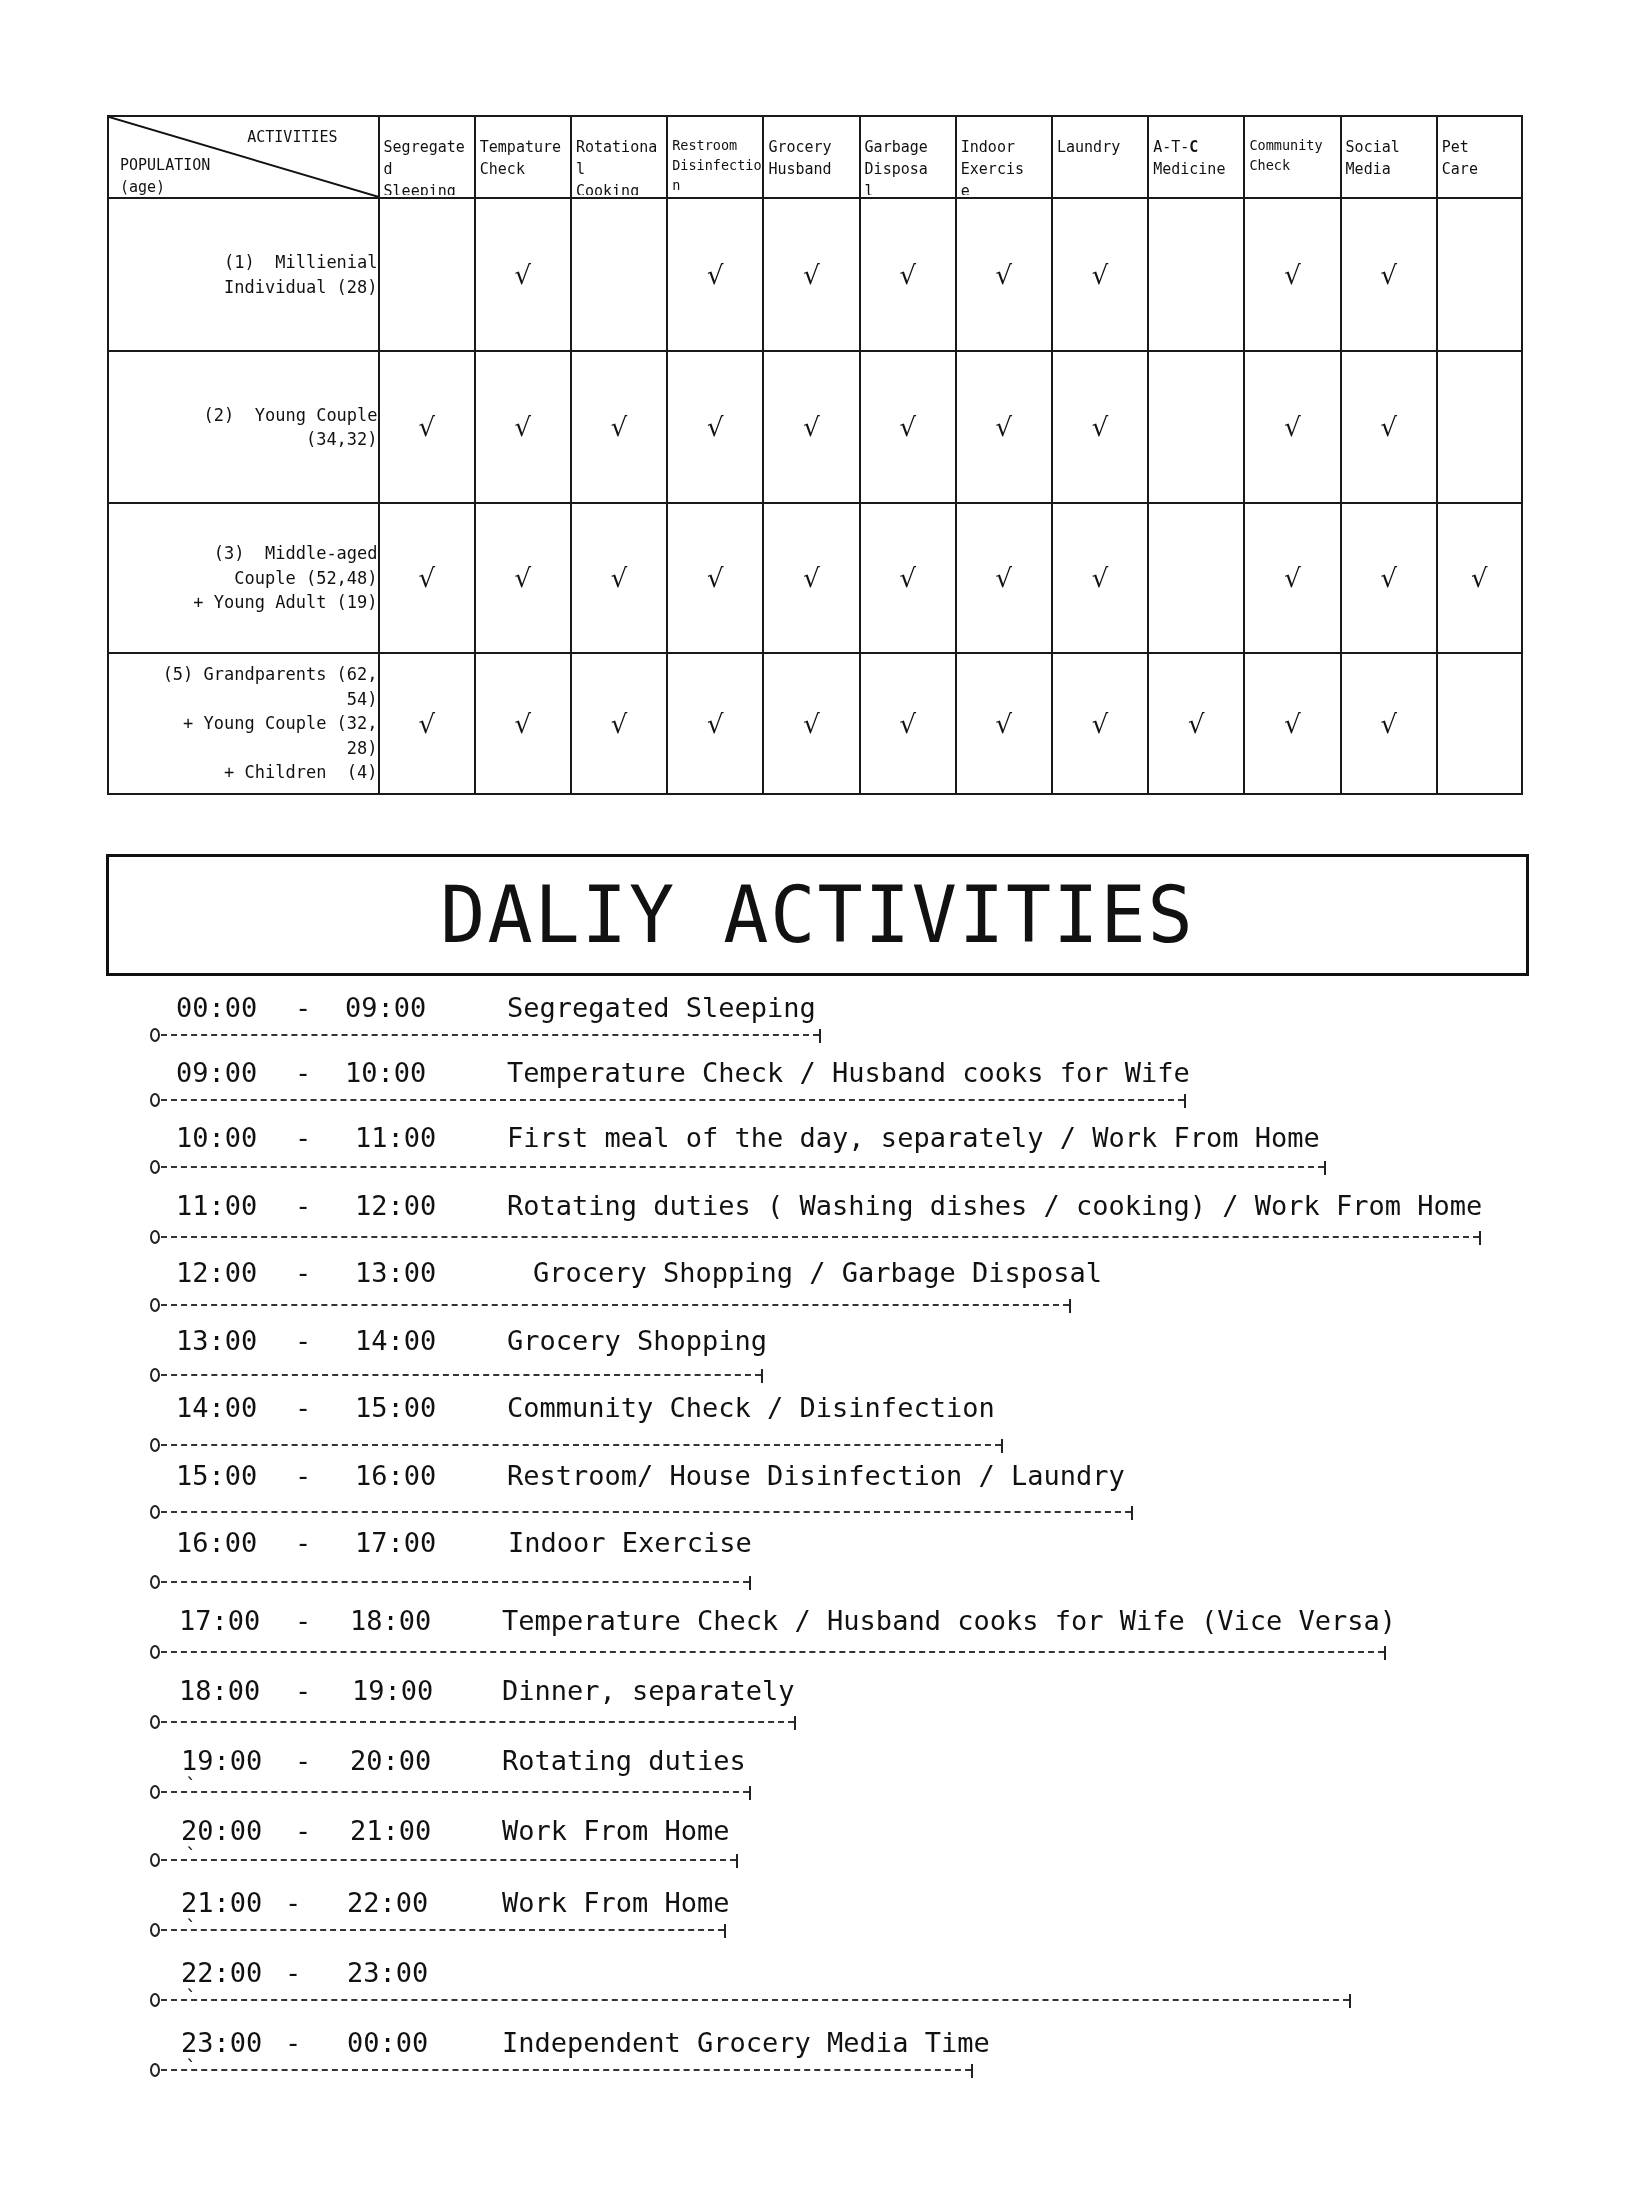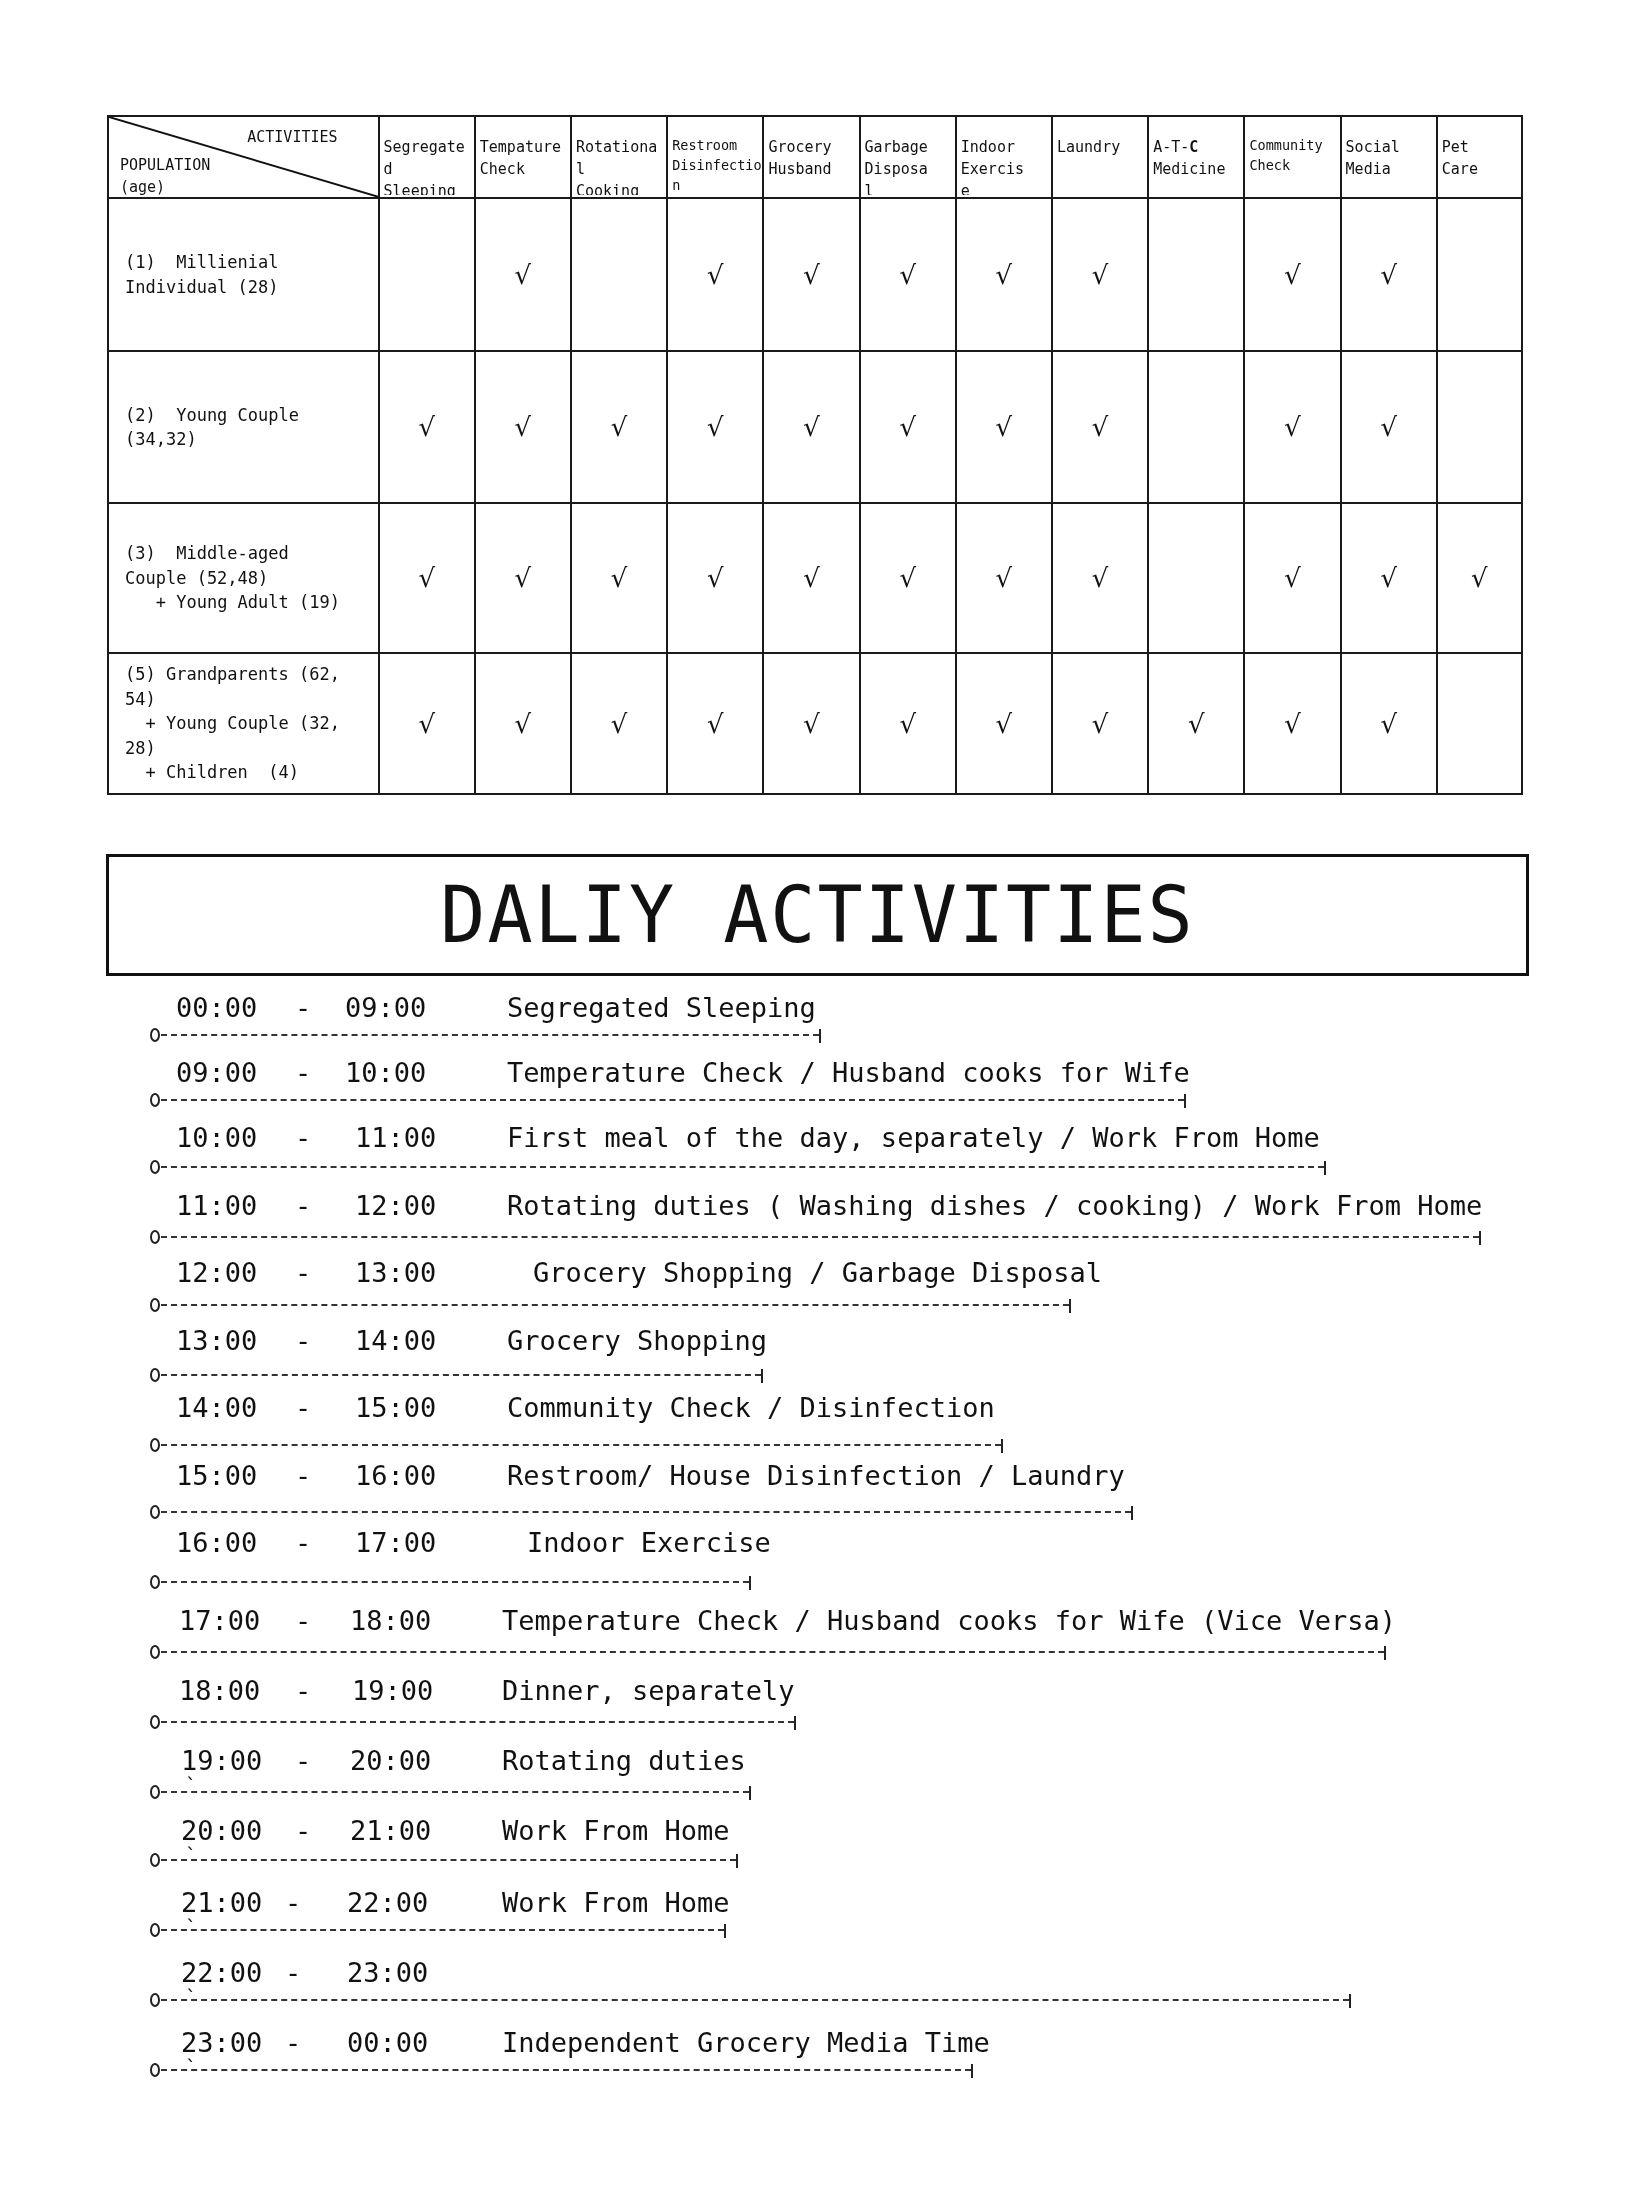--- a/index.html
+++ b/index.html
@@ -9,21 +9,21 @@
   
   #matrix { position:absolute; left:107px; top:115px; border-collapse:collapse; table-layout:fixed; }
   #matrix td, #matrix th { border:2px solid #1a1a1a; padding:0; vertical-align:middle; }
   #matrix th { height:80px; font-weight:normal; text-align:left; vertical-align:top; }
   .hdr-label { display:block; font-size:15px; line-height:22px; padding:19px 0 0 4px; white-space:pre-wrap; word-break:break-all; overflow:hidden; height:59px; }
   .hdr-label.small { font-size:13.5px; line-height:20px; padding-top:17.5px; }
   .corner { position:relative; height:80px; }
   .corner svg { position:absolute; left:0; top:0; }
   .corner .act { position:absolute; right:40px; top:11px; font-size:15px; }
   .corner .pop { position:absolute; left:11px; top:37px; font-size:15px; line-height:22px; white-space:pre; }
-  .pop-cell { font-size:17px; line-height:24.5px; padding-left:16px !important; white-space:pre-wrap; text-align:left; }
+  .pop-cell { font-size:17px; line-height:24.5px; padding-left:16px !important; white-space:pre-wrap; text-align:right; }
   .chk { text-align:center; font-family:"DejaVu Sans","Liberation Sans",sans-serif; font-size:26px; }
 
   
   #title-box { position:absolute; left:106px; top:854px; width:1417px; height:116px;
                border:3.5px solid #111; display:flex; align-items:center; justify-content:center; }
   #title-box span { font-size:75px; letter-spacing:2px; font-family:"DejaVu Sans Mono",monospace; transform:scaleY(1.05); }
 
   
   .sched-row { position:absolute; left:0; width:1650px; height:70px; }
   .sched-row .t1 { position:absolute; left:177px; font-size:27px; }
@@ -282,21 +282,21 @@
     </div>
     <div class="line" style="top: 1505px; width: 982px;">
       <span class="circ"></span>
       <span class="dashes" style="width: 970px;"></span>
       <span class="endtick" style="left: 981px;"></span>
     </div>
     <div class="sched-row" style="top: 1527px;">
       <span class="t1" style="left: 176px;">16:00</span>
       <span class="dash" style="left: 295px;">-</span>
       <span class="t2" style="left: 355px;">17:00</span>
-      <span class="act" style="left: 527px;">Indoor Exercise</span>
+      <span class="act" style="left: 508px;">Indoor Exercise</span>
     </div>
     <div class="line" style="top: 1575px; width: 600px;">
       <span class="circ"></span>
       <span class="dashes" style="width: 588px;"></span>
       <span class="endtick" style="left: 599px;"></span>
     </div>
     <div class="sched-row" style="top: 1605px;">
       <span class="t1" style="left: 179px;">17:00</span>
       <span class="dash" style="left: 295px;">-</span>
       <span class="t2" style="left: 350px;">18:00</span>

